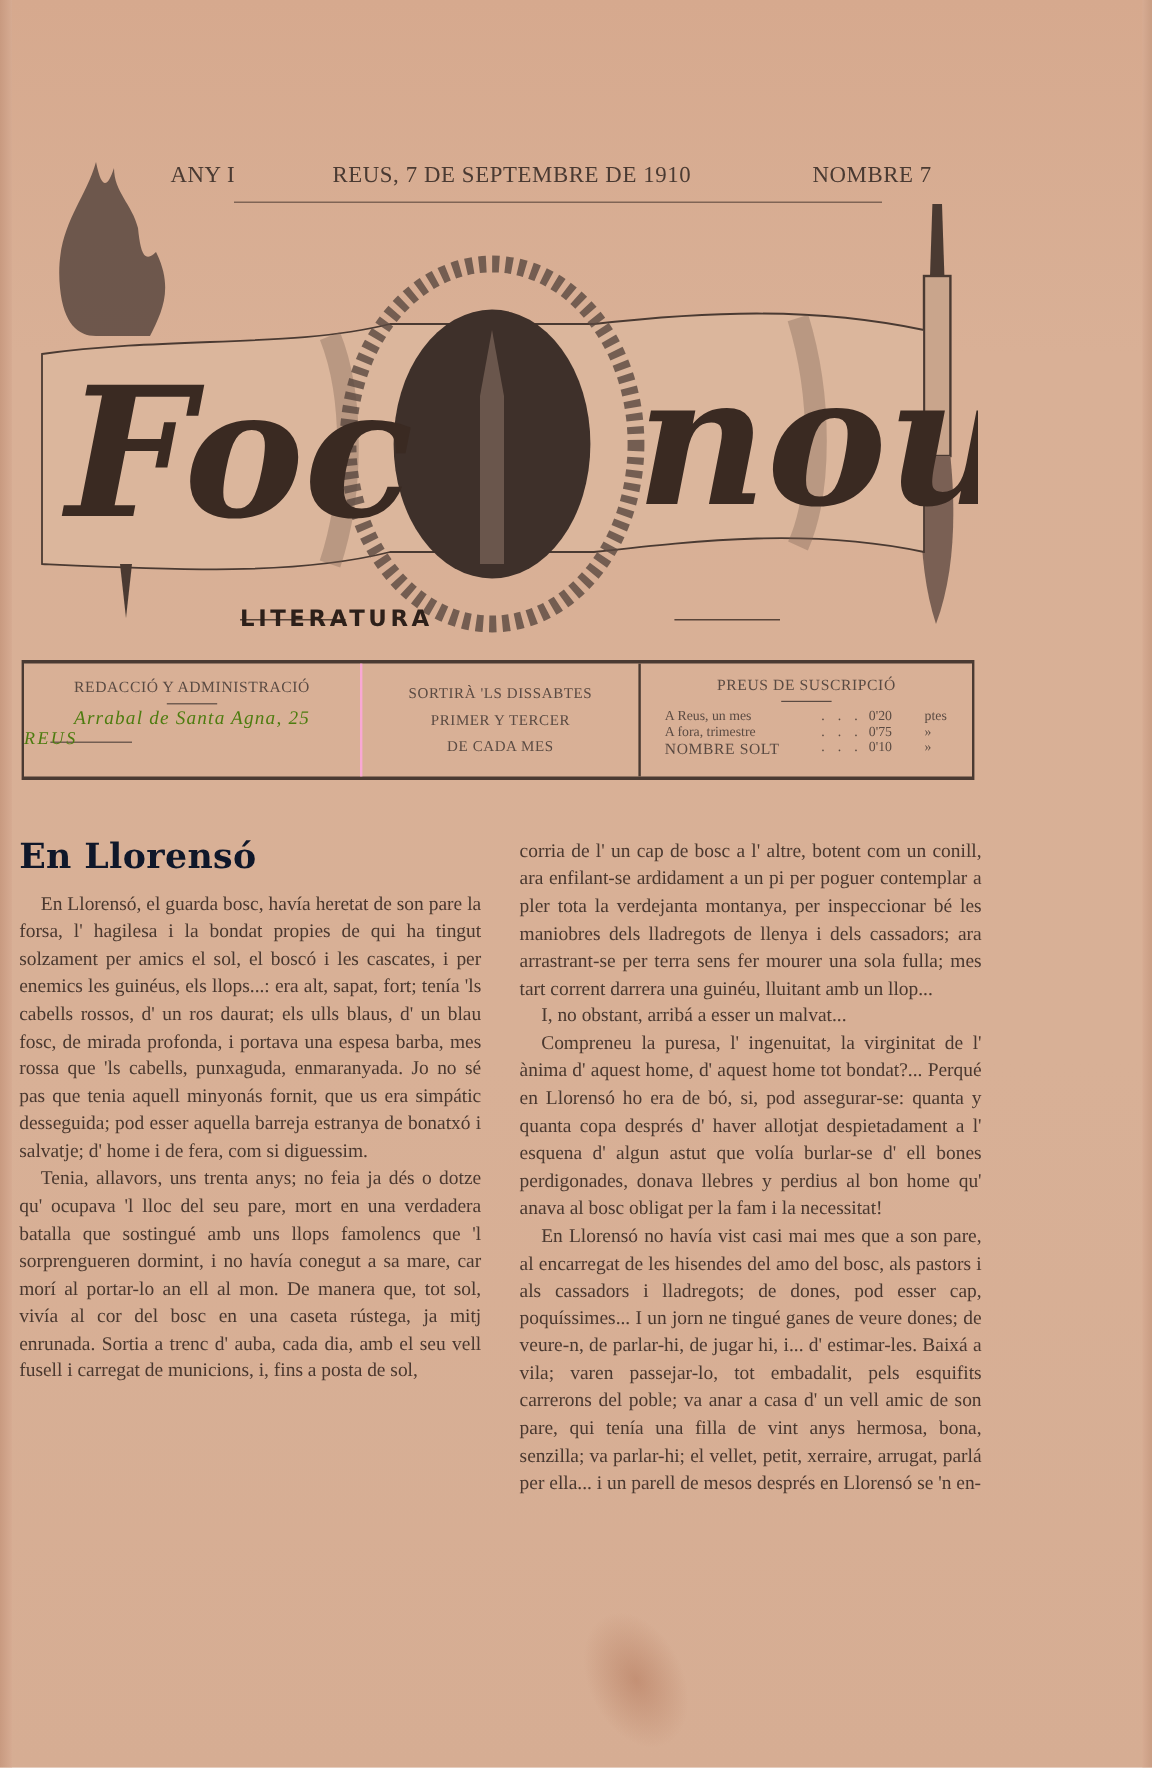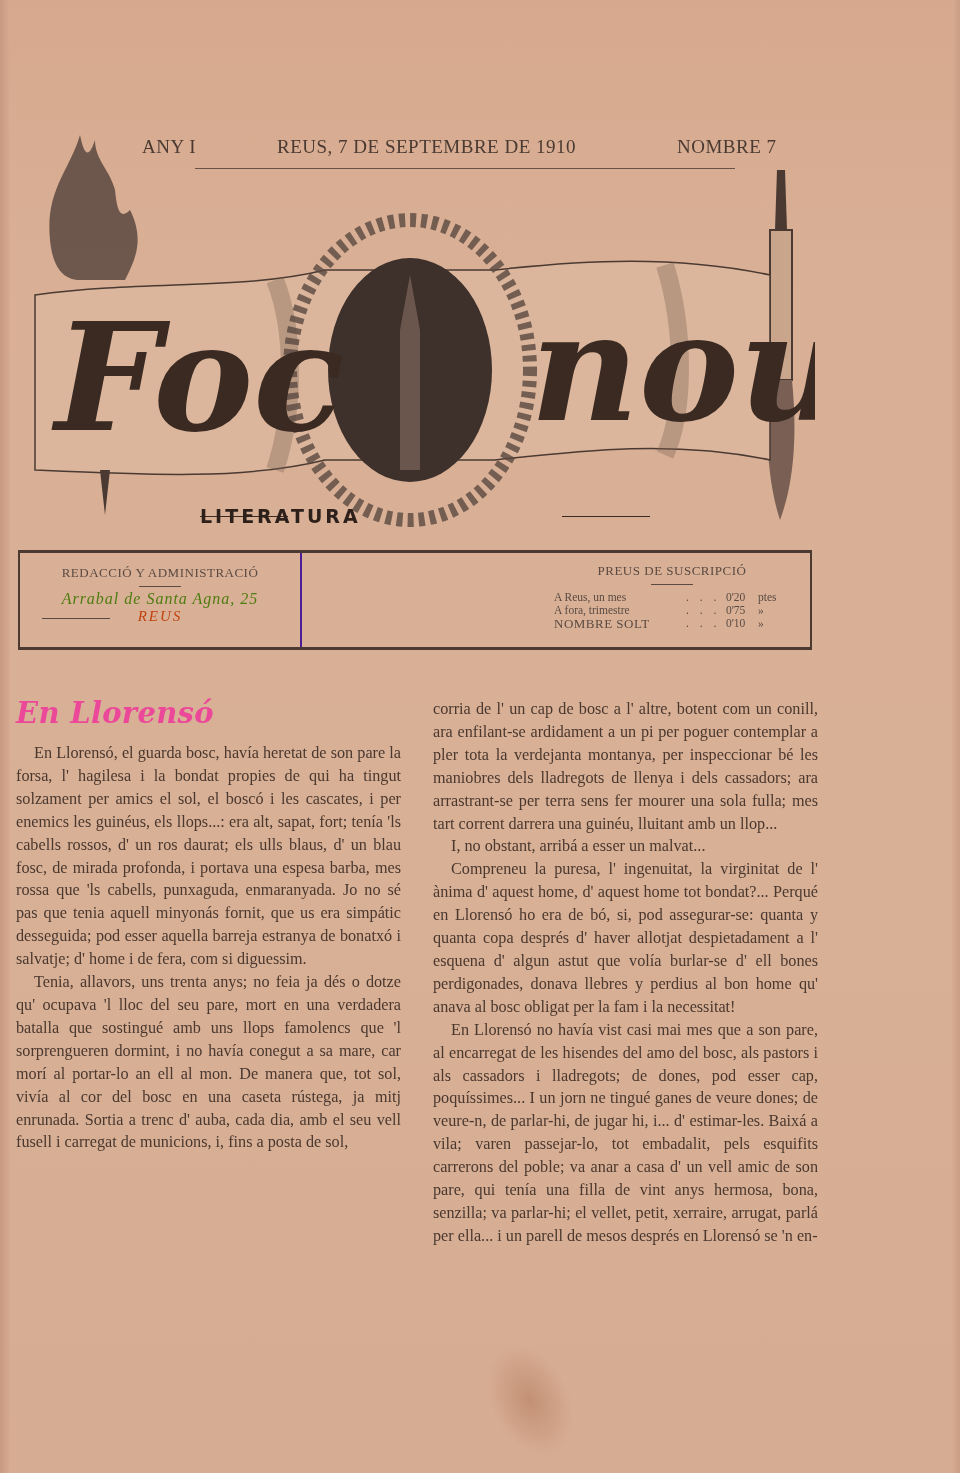--- a/index.html
+++ b/index.html
@@ -32,51 +32,51 @@
   .subtitle-text {
     position:absolute; left:0; width:100%; top:0; text-align:left;
     font-family:"DejaVu Sans", sans-serif; font-weight:bold; font-size:19px; letter-spacing:3px; color:#2d201a;
   }
 
   .info-box {
     position:absolute; left:18px; top:550px; width:790px; height:94px;
     border:2px solid #4a3a32; border-top-width:3px; border-bottom-width:3px;
   }
   .info-cell { position:absolute; top:0; height:94px; }
-  .info-cell.c1 { left:0; width:280px; border-right:2px solid #4c1d95; }
+  .info-cell.c1 { left:0; width:280px; border-right:2px solid #f9a8d4; }
   .info-cell.c2 { left:282px; width:230px; border-right:2px solid #4a3a32; }
   .info-cell.c3 { left:514px; width:276px; }
   .box-heading { font-family:"Liberation Serif", serif; font-size:13px; color:#5a4a42; text-align:center; letter-spacing:0.5px; }
   .c1 .box-heading { margin-top:12px; }
   .box-mini-rule { width:42px; height:1px; background:#5a4a42; margin:5px auto 3px; }
   .addr { font-family:"Liberation Serif", serif; font-style:italic; font-size:16px; text-align:center; color:#4d7c0f; letter-spacing:1px; }
   .addr-city-row { position:relative; height:18px; }
   .addr-city-line { position:absolute; left:22px; top:10px; width:68px; height:1px; background:#5a4a42; }
-  .addr-city { position:absolute; left:0; width:100%; text-align:center; font-family:"Liberation Serif", serif; font-style:italic; font-size:15px; color:#c2410c; letter-spacing:2px; }
+  .addr-city { position:absolute; left:0; width:100%; text-align:left; font-family:"Liberation Serif", serif; font-style:italic; font-size:15px; color:#4d7c0f; letter-spacing:2px; }
   .c2 .pub { font-family:"Liberation Serif", serif; font-size:12.5px; color:#5a4a42; text-align:center; line-height:22px; margin-top:14px; letter-spacing:0.5px; }
   .c3 .box-heading { margin-top:10px; }
   .prices { margin:6px 0 0 20px; font-family:"Liberation Serif", serif; font-size:11.5px; color:#5a4a42; }
   .price-row { display:flex; height:13px; line-height:13px; }
   .price-row .lbl { width:132px; white-space:nowrap; }
   .price-row .dots { width:40px; letter-spacing:4px; }
-  .price-row .val { width:32px; }
+  .price-row .val { width:47px; }
   .price-row .unit { width:40px; }
   .price-row.bold .lbl { font-size:13px; letter-spacing:0.5px; }
 
   .column {
     position:absolute; font-family:"Liberation Serif", serif; font-size:16.2px;
     line-height:22.9px; color:#4a382f; text-align:justify;
   }
   .col-left { left:16px; top:742px; width:385px; }
   .col-right { left:433px; top:698px; width:385px; }
   .column p { margin:0; text-indent:18px; }
   .column p.noindent { text-indent:0; }
   .article-title {
     position:absolute; left:16px; top:696px; font-family:"DejaVu Serif", serif; font-weight:bold;
-    font-size:29px; color:#ec4899; letter-spacing:0.3px;font-style:italic;
+    font-size:29px; color:#0f172a; letter-spacing:0.3px;
   }
   .stain { position:absolute; left:490px; top:1340px; width:80px; height:120px;
     background:radial-gradient(ellipse at center, rgba(160,90,60,0.35) 0%, rgba(160,90,60,0) 70%); transform:rotate(-25deg); }
 </style>
 </head>
 <body>
 
 <div class="page-edge-left"></div>
 <div class="page-edge-right"></div>
 
@@ -124,20 +124,27 @@
 <div class="info-box">
   <div class="info-cell c1">
     <div class="box-heading">REDACCIÓ Y ADMINISTRACIÓ</div>
     <div class="box-mini-rule"></div>
     <div class="addr">Arrabal de Santa Agna, 25</div>
     <div class="addr-city-row">
       <div class="addr-city-line"></div>
       <div class="addr-city">REUS</div>
     </div>
   </div>
+  <div class="info-cell c2">
+    <div class="pub">
+      <div>SORTIRÀ 'LS DISSABTES</div>
+      <div>PRIMER Y TERCER</div>
+      <div>DE CADA MES</div>
+    </div>
+  </div>
   <div class="info-cell c3">
     <div class="box-heading">PREUS DE SUSCRIPCIÓ</div>
     <div class="box-mini-rule"></div>
     <div class="prices">
       <div class="price-row">
         <span class="lbl">A Reus, un mes</span>
           <span class="dots">. . .</span>
         <span class="val">0'20</span>
         <span class="unit">ptes</span>
       </div>

